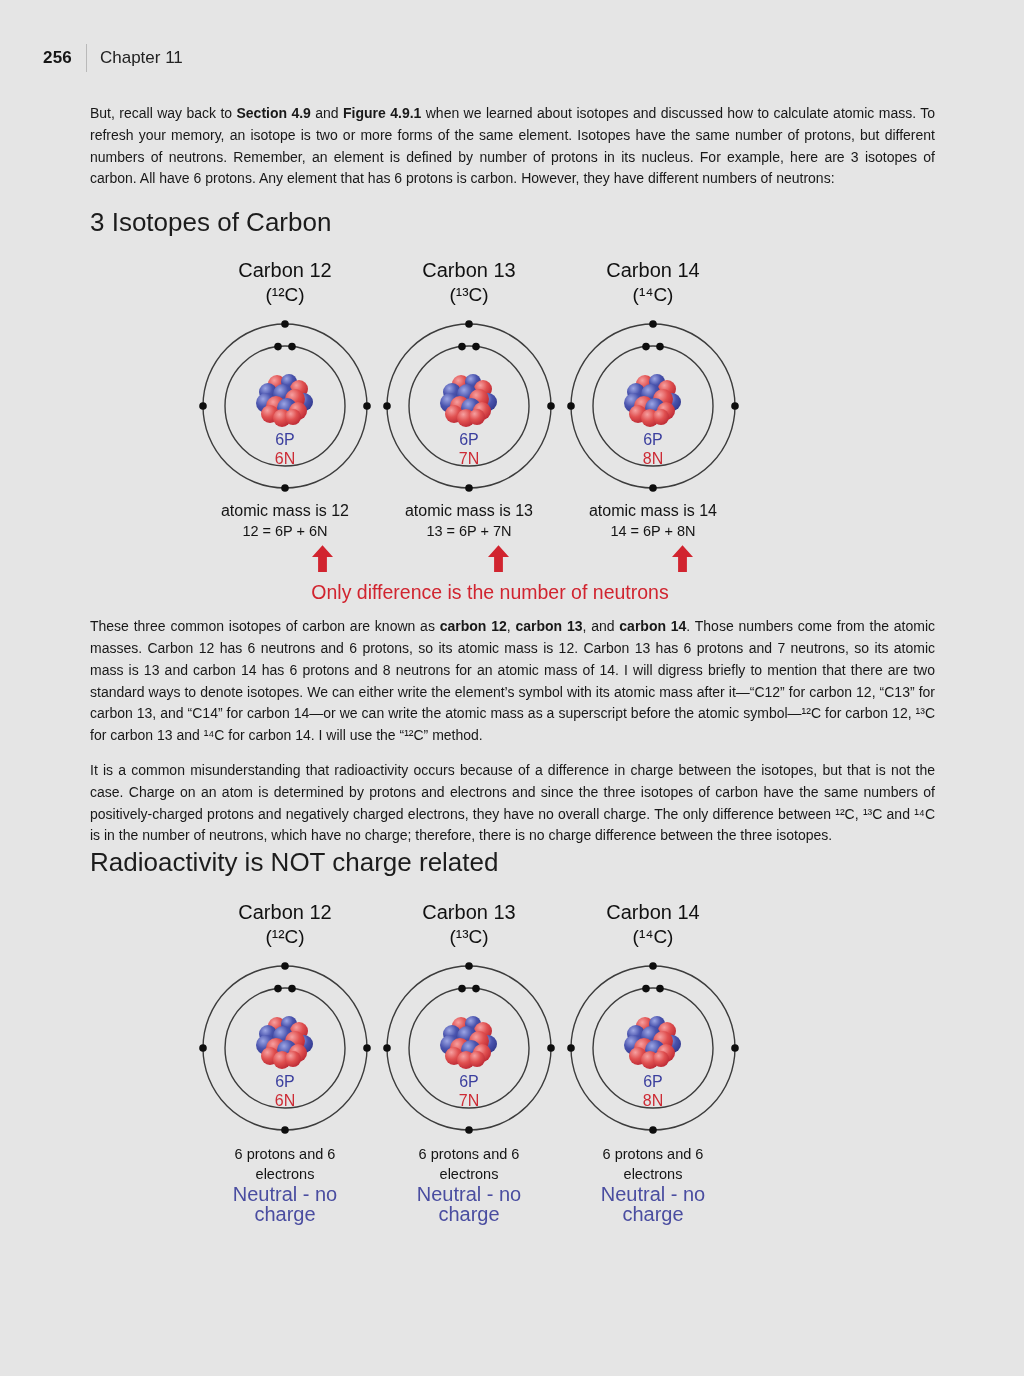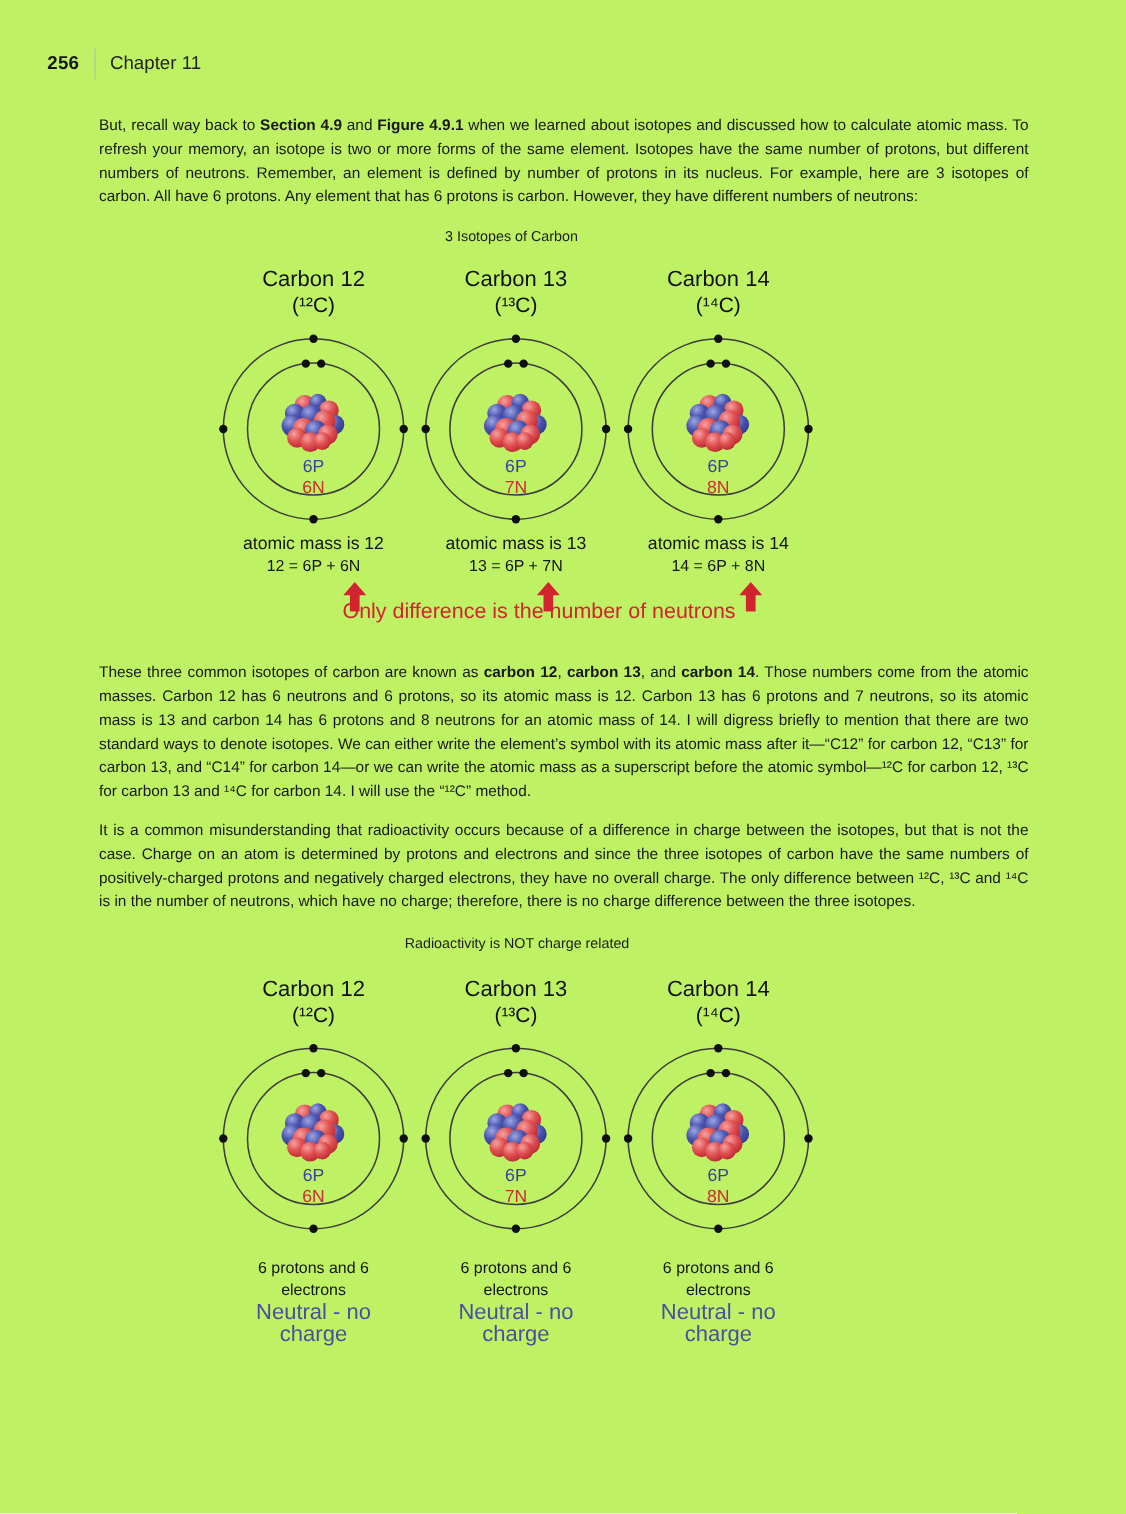--- a/index.html
+++ b/index.html
@@ -1,36 +1,36 @@
 <!DOCTYPE html>
 <html><head>
 <meta charset="utf-8">
 <style>
   * { margin:0; padding:0; box-sizing:border-box; }
   html,body { background:#ffffff; }
   .page {
-    position:relative; width:1024px; height:1376px; background:#bef264;
+    position:relative; width:1024px; height:1376px; background:#e5e5e5;
     font-family:"Liberation Sans","DejaVu Sans",sans-serif; color:#161616;
     overflow:hidden;
   }
   .page-header { position:absolute; top:44px; left:43px; display:flex; align-items:center; font-size:17px; }
   .page-number { font-weight:700; letter-spacing:0.2px; }
   .header-divider { width:1px; height:28px; background:#b9b9b9; margin:0 13px 0 14px; }
   .chapter-title { font-weight:400; color:#222; }
 
   .content { position:absolute; left:90px; top:0; width:845px; }
 
   .para { text-align:justify; font-size:14px; line-height:21.8px; color:#181818; }
   .para-1 { margin-top:103px; }
   .para-2 { margin-top:17px; }
   .para-3 { margin-top:13px; }
 
-  .fig-title { width:750px; text-align:center; font-size:13px; color:#1c1c1c; }
+  .fig-title { width:750px; font-size:26px; color:#1c1c1c; }
   .fig1-title { margin-top:17px; }
-  .fig2-title { width:760px; margin-top:19px; }
+  .fig2-title { width:760px; }
 
   .fig-row { display:flex; margin-left:103px; width:552px; }
   .fig1-row { margin-top:20px; }
   .fig2-row { margin-top:22px; }
   .fig-col { width:184px; display:flex; flex-direction:column; align-items:center; }
   .col-name { font-size:20px; line-height:24px; color:#111; }
   .col-symbol { font-size:19px; line-height:25px; color:#111; }
 
   svg.atom { display:block; margin-top:7px; }
   .shell { fill:none; stroke:#3c3c3c; stroke-width:1.4; }
@@ -41,25 +41,25 @@
   .atom-cap1 { margin-top:2px; font-size:16px; line-height:21px; color:#141414; text-align:center; }
   .atom-cap2 { font-size:14.5px; line-height:21px; color:#141414; text-align:left; }
 
   .fig1-footer { position:relative; height:54px; margin-top:3px; }
   .up-arrow {
     position:absolute; top:0; width:21px; height:27px; background:#d1242f;
     clip-path:polygon(50% 0%, 100% 44%, 71% 44%, 71% 100%, 29% 100%, 29% 44%, 0% 44%);
   }
   .arrow-1 { left:222px; } .arrow-2 { left:398px; } .arrow-3 { left:582px; }
   .fig-annotation {
-    position:absolute; top:16px; left:150px; width:500px; text-align:center;
+    position:absolute; top:36px; left:150px; width:500px; text-align:center;
     color:#d1242f; font-size:19.5px;
   }
 
-  .cap-black { margin-top:16px; width:150px; text-align:center; font-size:14.5px; line-height:20px; color:#141414; }
+  .cap-black { margin-top:4px; width:150px; text-align:center; font-size:14.5px; line-height:20px; color:#141414; }
   .cap-blue  { width:112px; text-align:center; font-size:20px; line-height:20px; color:#4a4da0; }
 
   .defs-holder { position:absolute; width:0; height:0; overflow:hidden; }
 </style>
 </head>
 <body>
 
 <svg class="defs-holder" aria-hidden="true">
   <defs>
     <radialGradient id="nucRed" cx="0.35" cy="0.3" r="0.85">

